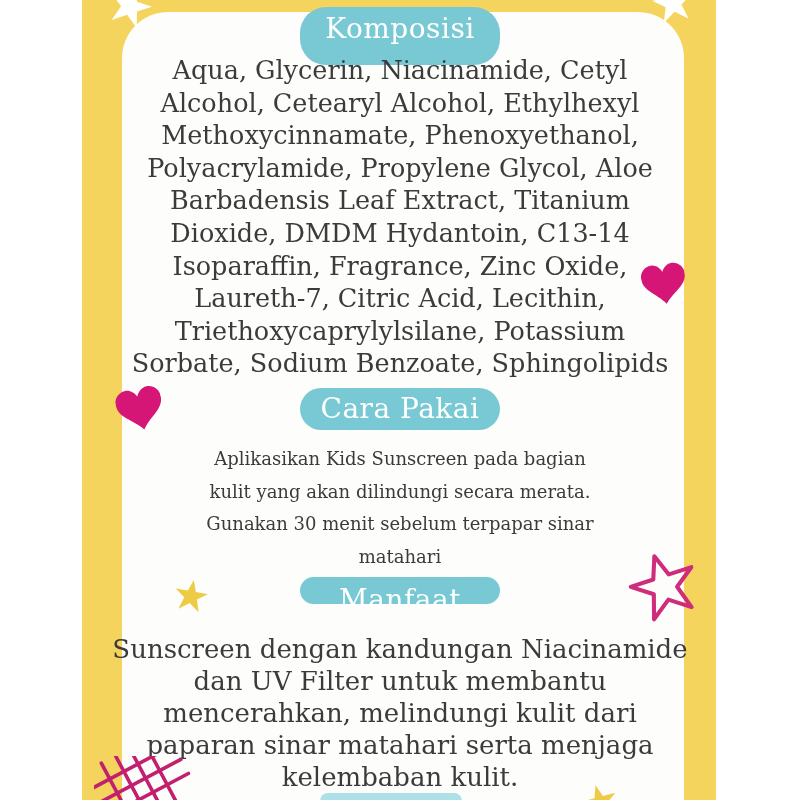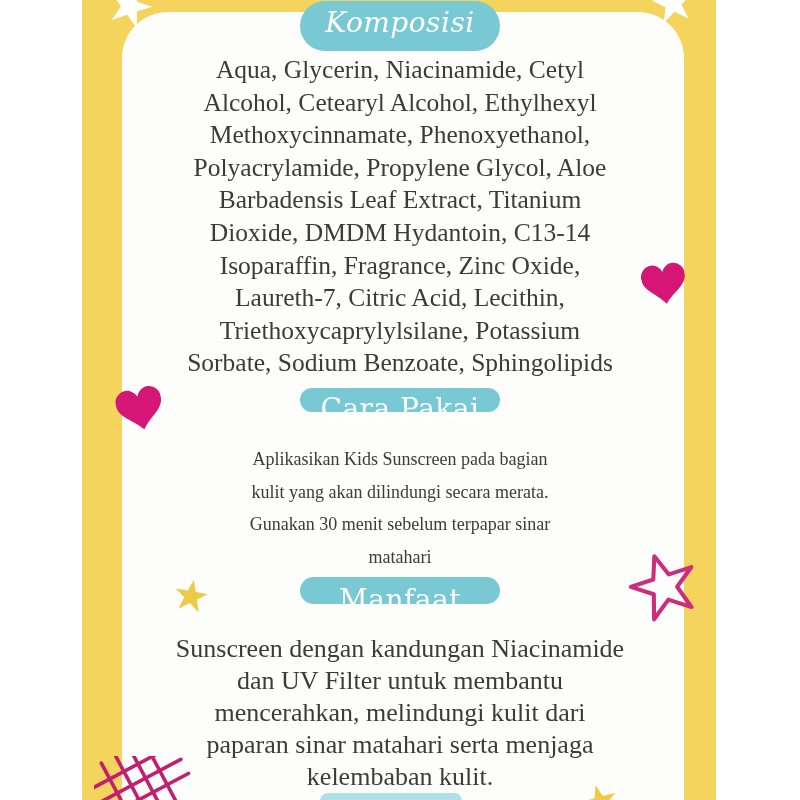--- a/index.html
+++ b/index.html
@@ -15,28 +15,27 @@
   .card{
     position:absolute;left:122px;top:12px;width:562px;height:788px;
     background:#FDFDFB;border-radius:46px 46px 0 0;
   }
   .pill{
     position:absolute;left:50%;transform:translateX(-50%);
     background:#79C9D4;color:#ffffff;text-align:center;
     width:200px;border-radius:26px;
     font-size:28px;letter-spacing:.5px;
   }
-  .pill-komposisi{top:1px;height:50px;line-height:43px;font-style:italic;}
-  .pill-cara-pakai{top:388px;height:24px;line-height:42px;}
+  .pill-komposisi{top:7px;height:58px;line-height:43px;}
+  .pill-cara-pakai{top:388px;height:42px;line-height:42px;}
   .pill-manfaat{top:577px;height:27px;line-height:45px;}
   .para{
     position:absolute;left:50%;transform:translateX(-50%);
     width:604px;text-align:center;color:#3B3B3B;
     white-space:pre-line;
-    font-family:Liberation Serif, serif;
   }
   .para-komposisi{top:54px;font-size:25.5px;line-height:32.6px;}
   .para-cara-pakai{top:443px;font-size:18px;line-height:32.5px;}
   .para-manfaat{top:633px;font-size:26px;line-height:32px;}
   .deco{position:absolute;}
   .rot18{transform:rotate(18deg);}
   .rotm10{transform:rotate(-10deg);}
   .rotm8{transform:rotate(-8deg);}
   .rotm12{transform:rotate(-12deg);}
   .rotm18{transform:rotate(-18deg);}

